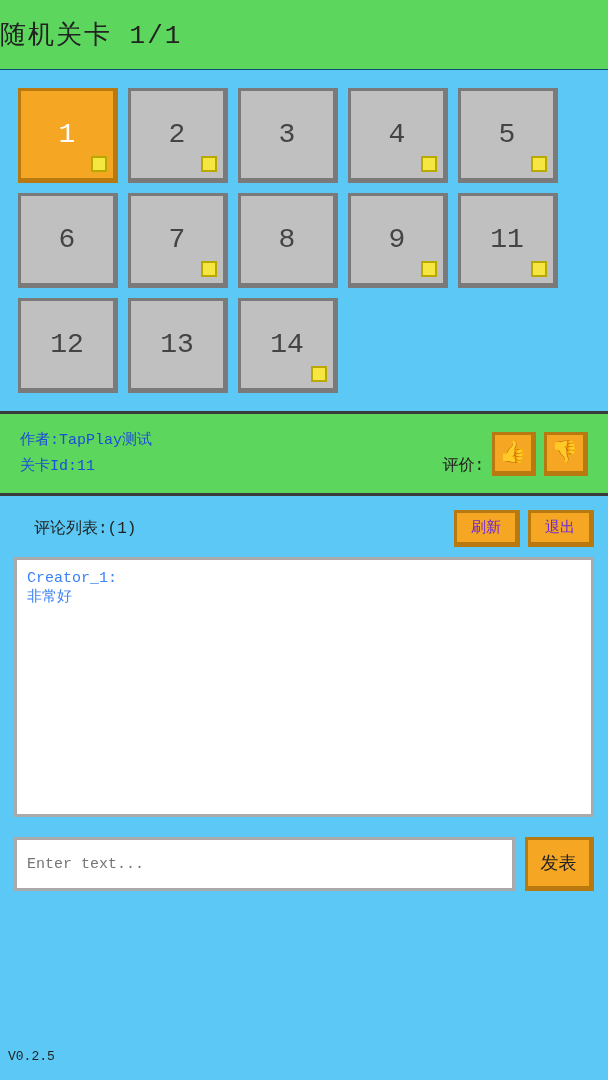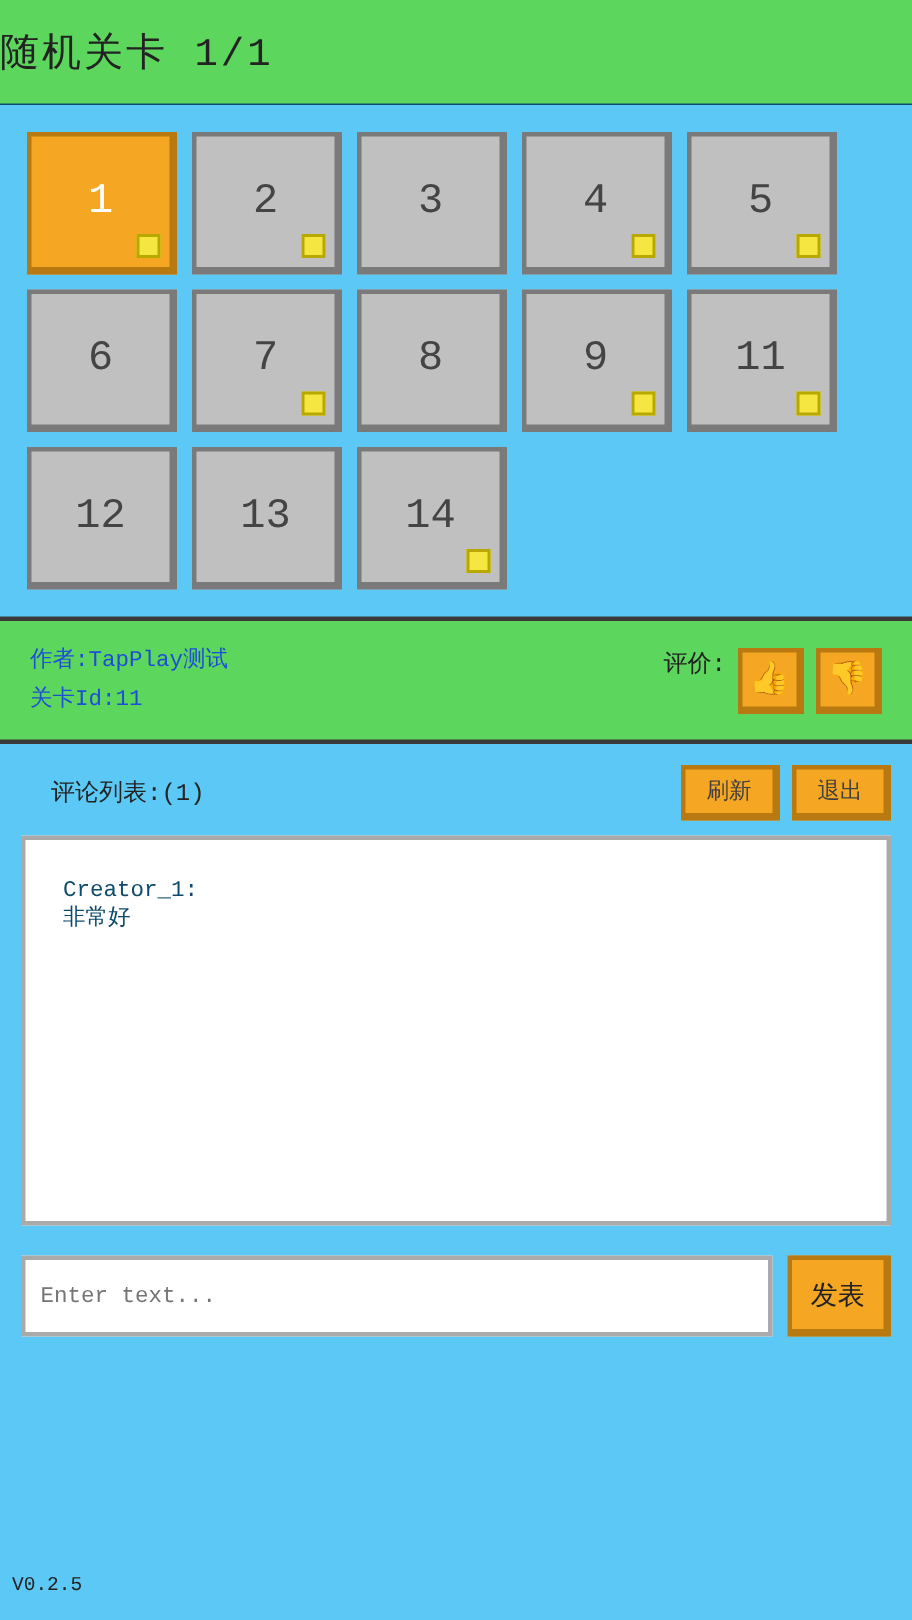--- a/index.html
+++ b/index.html
@@ -80,21 +80,21 @@
       align-items: center;
       justify-content: space-between;
     }
     #info-left {
       font-size: 15px;
       color: #1d4ed8;
       line-height: 1.7;
     }
     #info-right {
       display: flex;
-      align-items: flex-start;
+      align-items: flex-end;
       gap: 8px;
       font-size: 16px;
       color: #222;
     }
     .thumb-btn {
       width: 44px;
       height: 44px;
       background: #f5a623;
       border: 3px solid #b87a10;
       border-bottom: 5px solid #b87a10;
@@ -123,39 +123,39 @@
       font-size: 16px;
       color: #222;
     }
     .action-btn {
       background: #f5a623;
       border: 3px solid #b87a10;
       border-bottom: 5px solid #b87a10;
       border-right: 5px solid #b87a10;
       font-family: 'Courier New', Courier, monospace;
       font-size: 15px;
-      color: #404040;
+      color: #6d28d9;
       padding: 5px 14px;
       cursor: pointer;
       min-width: 60px;
       text-align: center;
     }
     .action-btn-group {
       display: flex;
       gap: 8px;
     }
     #comment-box {
       background: #fff;
       border: 3px solid #aaa;
       width: 100%;
       height: 260px;
-      padding: 25px;
-      font-family: 'Courier New', Courier, monospace;
-      font-size: 15px;
-      color: #0c4a6e;
+      padding: 10px;
+      font-family: 'Courier New', Courier, monospace;
+      font-size: 15px;
+      color: #3b82f6;
       overflow-y: auto;
       margin-bottom: 10px;
     }
     #comment-box-content {
       white-space: pre-wrap;
     }
 
     
     #input-row {
       display: flex;

